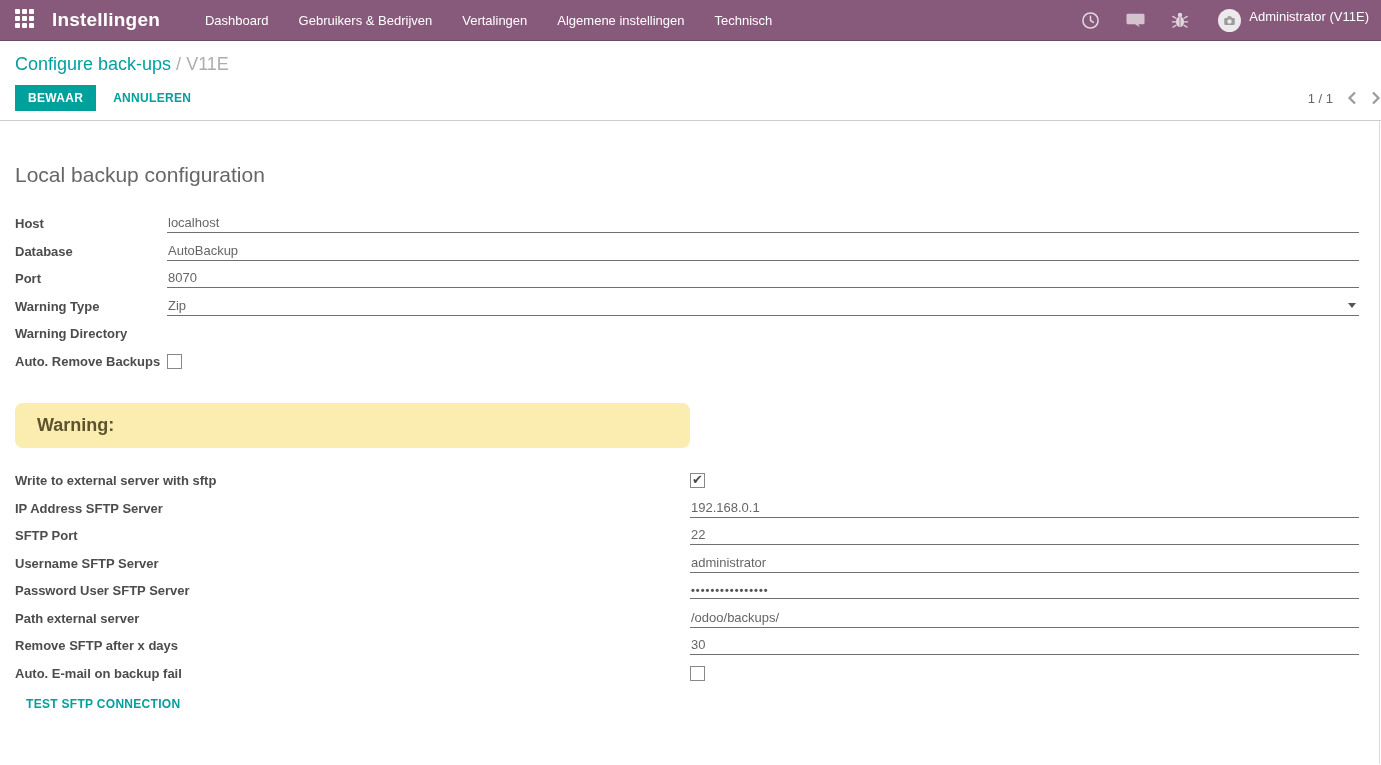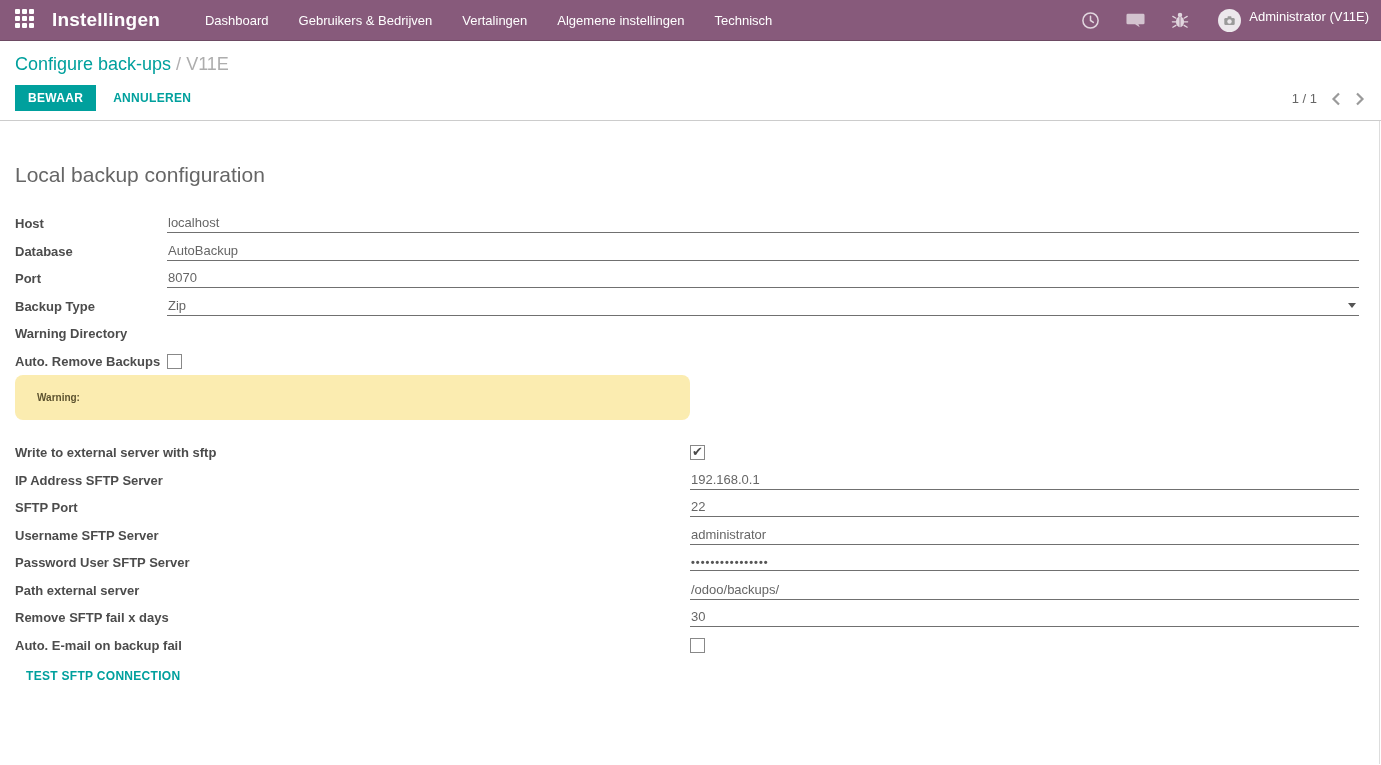--- a/index.html
+++ b/index.html
@@ -30,21 +30,21 @@
   .breadcrumb { padding:13px 0 0 15px; font-size:18px; color:#b0aeb0; }
   .breadcrumb .bc-link { color:#00A09D; cursor:pointer;margin-top:39px; }
   .breadcrumb .bc-cur { color:#adadad; }
   .cp-buttons { display:flex; align-items:center; margin:10px 0 0 15px; }
   .btn-primary { background:#00A09D; color:#fff; border:none; font-size:12px; font-weight:bold;
                  padding:6px 13px; letter-spacing:.3px; cursor:pointer;
                  font-family:"Liberation Sans", sans-serif; }
   .btn-link { background:none; border:none; color:#00A09D; font-size:12px; font-weight:bold;
               padding:6px 13px; margin-left:4px; letter-spacing:.3px; cursor:pointer;
               font-family:"Liberation Sans", sans-serif; }
-  .pager { position:absolute; right:16px; top:50px; display:flex; align-items:center; gap:14px; }
+  .pager { position:absolute; right:0; top:50px; display:flex; gap:14px; }
   .pager-value { font-size:13px; color:#666; }
   .pager .pg-btn { cursor:pointer; display:flex; }
 
   
   .sheet { width:1380px; height:643px; border-right:1px solid #ddd;
            padding:0 20px 0 15px; position:relative; }
   .sec-title { font-size:21px; font-weight:400; color:#666; }
   .sec-title.first { padding-top:42px; }
   .sec-title.second { padding-top:26px; }
   .fgroup { margin-top:23px; }
@@ -58,22 +58,22 @@
   .finput.pw { font-size:11px; font-weight:bold; letter-spacing:1px; color:#555; }
   .caret { position:absolute; right:3px; top:6px; width:0; height:0; pointer-events:none;
            border-left:4px solid transparent; border-right:4px solid transparent;
            border-top:5px solid #555; }
   .cb { width:15px; height:15px; border:1px solid #888; background:#fff; display:inline-block;
         position:relative; cursor:pointer; }
   .cb.checked::after { content:"\2714"; position:absolute; left:1px; top:-2px;
                        font-size:13px; color:#4a4a4a; }
 
   .alert-warning { width:675px; height:45px; background:#FBECB0; border-radius:8px;
-                   display:flex; align-items:center; padding:8px 22px;
-                   font-size:10px; color:#5D532F; }
+                   margin-top:28px; display:flex; align-items:center; padding:8px 22px;
+                   font-size:18px; color:#5D532F; }
   .alert-warning b { margin-right:4px; }
   .sftp-gap { margin-top:19px; }
   .btn-test { background:none; border:none; color:#00A09D; font-size:12px; font-weight:bold;
               letter-spacing:.3px; margin:10px 0 0 11px; cursor:pointer;
               font-family:"Liberation Sans", sans-serif; }
 </style>
 </head>
 <body>
 
 <header class="topbar">
@@ -172,21 +172,21 @@
           <input class="finput" value="AutoBackup" style="">
         </div>
     </div>
     <div class="frow">
       <label class="flabel">Port</label>
       <div class="fvalue">
           <input class="finput" value="8070" style="">
         </div>
     </div>
     <div class="frow">
-      <label class="flabel">Backup Type</label>
+      <label class="flabel">Warning Type</label>
       <div class="fvalue">
         <input class="finput" value="Zip" style="">
         <span class="caret"></span>
       </div>
     </div>
     <div class="frow">
       <label class="flabel">Warning Directory</label>
     </div>
     <div class="frow">
       <label class="flabel">Auto. Remove Backups</label>
@@ -232,21 +232,21 @@
           <input class="finput pw" value="••••••••••••••••" style="">
         </div>
     </div>
     <div class="frow">
       <label class="flabel wide">Path external server</label>
       <div class="fvalue">
           <input class="finput" value="/odoo/backups/" style="">
         </div>
     </div>
     <div class="frow">
-      <label class="flabel wide">Remove SFTP fail x days</label>
+      <label class="flabel wide">Remove SFTP after x days</label>
       <div class="fvalue">
           <input class="finput" value="30" style="">
         </div>
     </div>
     <div class="frow">
       <label class="flabel wide">Auto. E-mail on backup fail</label>
       <div class="fvalue">
           <span class="cb"></span>
         </div>
     </div>

